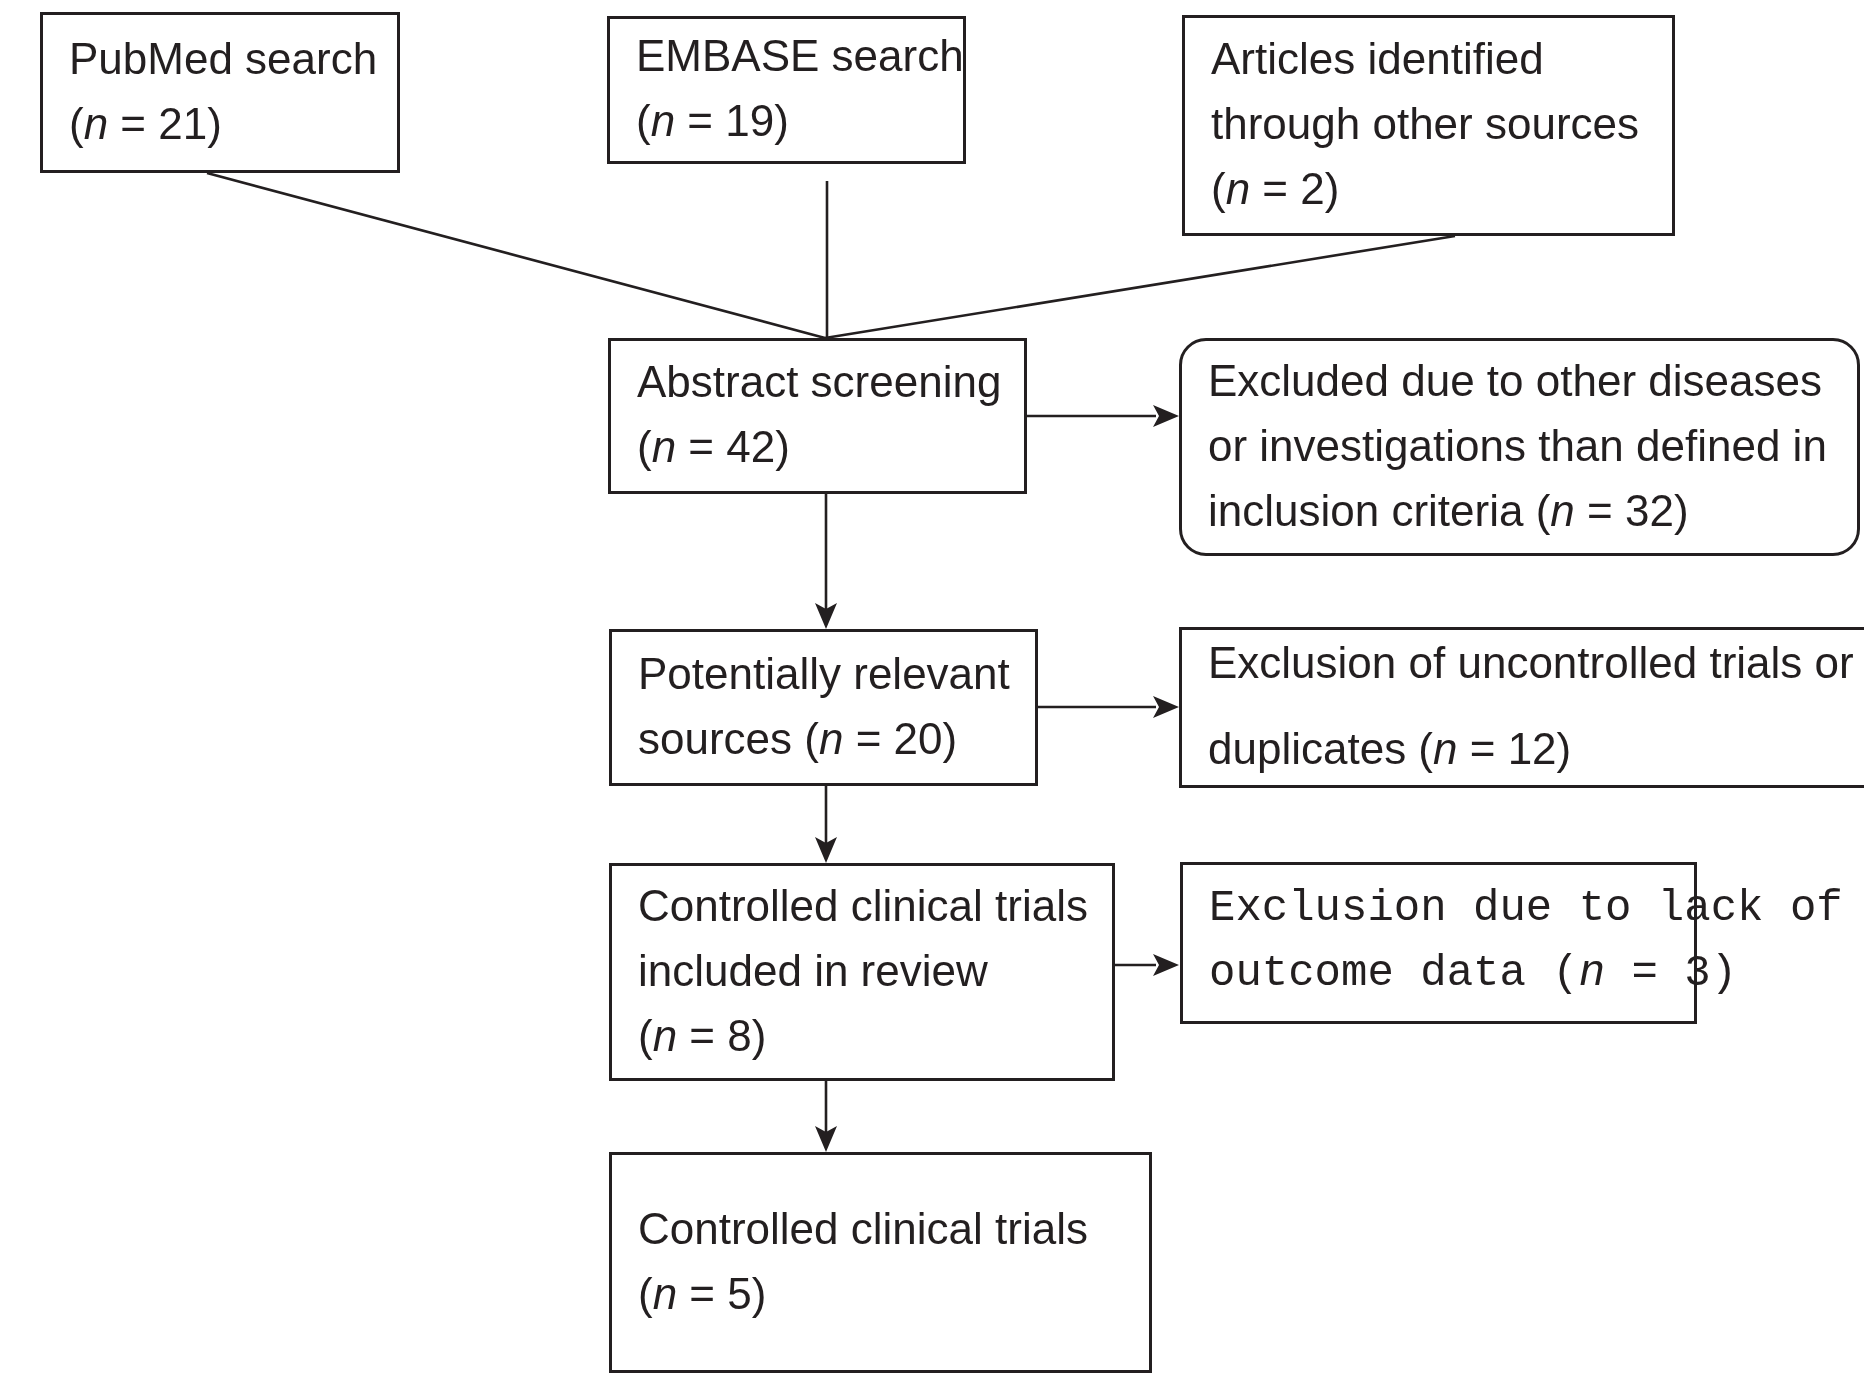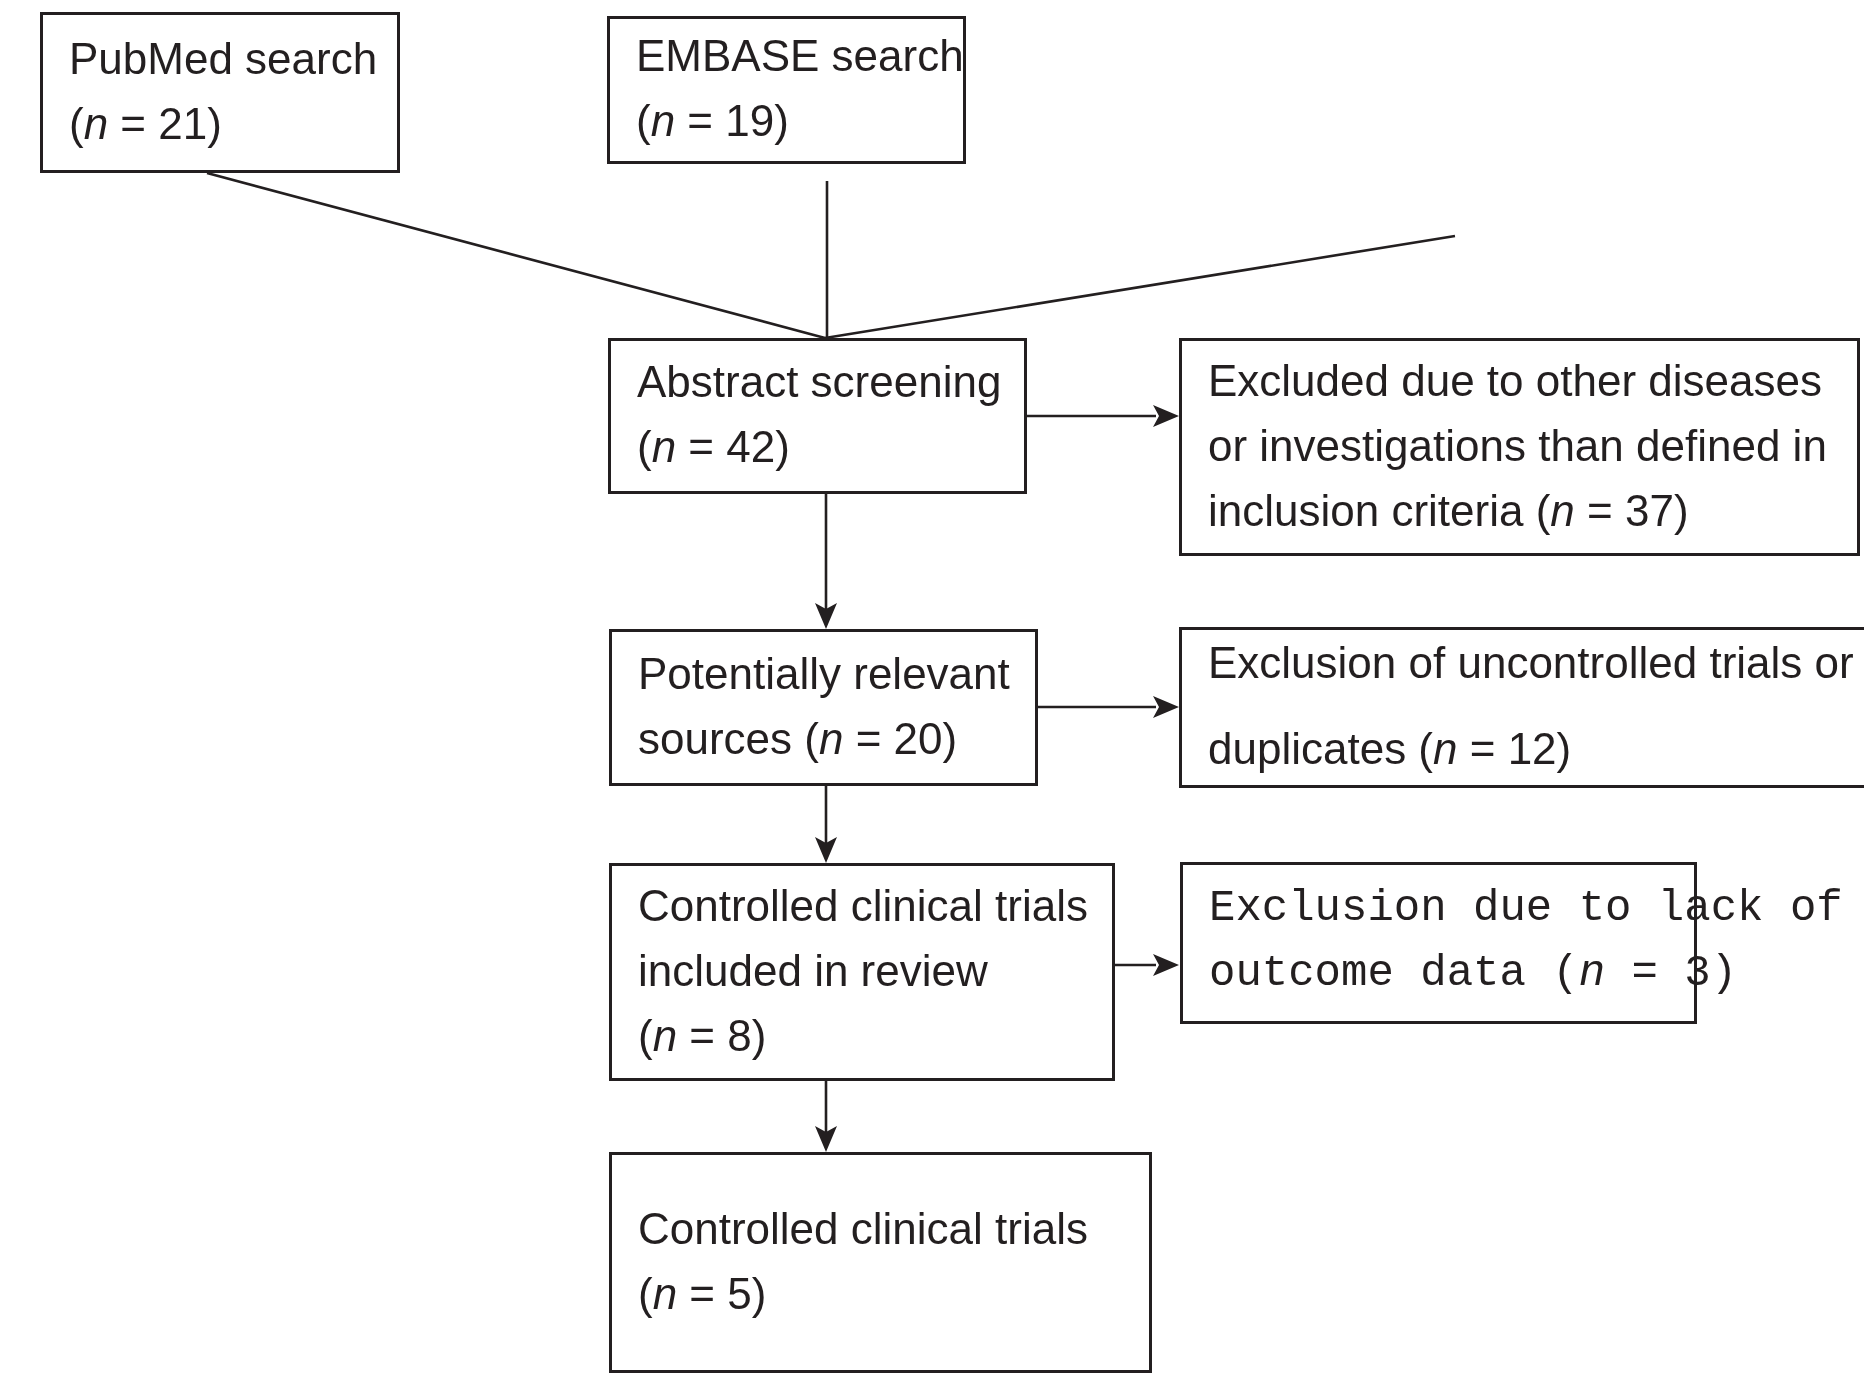--- a/index.html
+++ b/index.html
@@ -24,21 +24,21 @@
     font-size:44px;line-height:65px;
     white-space:nowrap;
   }
   .box .line{display:block;}
   .box i{font-style:italic;}
   
   .b-pubmed   {left:8px;   top:12px;   width:360px; height:161px;}
   .b-embase   {left:575px; top:16px;   width:359px; height:148px;}
   .b-other    {left:1150px;top:15px;   width:493px; height:221px;}
   .b-abstract {left:576px; top:338px;  width:419px; height:156px;}
-  .b-excl1    {left:1147px;top:338px;  width:681px; height:218px;}
+  .b-excl1    {left:1147px;top:338px;  width:681px; height:218px;border-radius:27px;}
   .b-potential{left:577px; top:629px;  width:429px; height:157px;}
   .b-excl2    {left:1147px;top:627px;  width:706px; height:161px;justify-content:space-between;}
   .b-review   {left:577px; top:863px;  width:506px; height:218px;}
   .b-excl3    {left:1148px;top:862px;  width:517px; height:162px;font-family:Liberation Mono, monospace;}
   .b-meta     {left:577px; top:1152px; width:543px; height:221px;}
   line{stroke:#231f20;stroke-width:2.6px;}
   polygon{fill:#231f20;stroke:none;}
 </style>
 </head>
 <body>
@@ -71,28 +71,33 @@
   </svg>
 
   <div class="box b-pubmed">
       <div class="line"><span>PubMed search</span></div>
       <div class="line"><span>(</span><i>n</i><span> = 21)</span></div>
     </div>
   <div class="box b-embase">
       <div class="line"><span>EMBASE search</span></div>
       <div class="line"><span>(</span><i>n</i><span> = 19)</span></div>
     </div>
+  <div class="box b-other">
+      <div class="line"><span>Articles identified</span></div>
+      <div class="line"><span>through other sources</span></div>
+      <div class="line"><span>(</span><i>n</i><span> = 2)</span></div>
+    </div>
   <div class="box b-abstract">
       <div class="line"><span>Abstract screening</span></div>
       <div class="line"><span>(</span><i>n</i><span> = 42)</span></div>
     </div>
   <div class="box b-excl1">
       <div class="line"><span>Excluded due to other diseases</span></div>
       <div class="line"><span>or investigations than defined in</span></div>
-      <div class="line"><span>inclusion criteria (</span><i>n</i><span> = 37)</span></div>
+      <div class="line"><span>inclusion criteria (</span><i>n</i><span> = 32)</span></div>
     </div>
   <div class="box b-potential">
       <div class="line"><span>Potentially relevant</span></div>
       <div class="line"><span>sources (</span><i>n</i><span> = 20)</span></div>
     </div>
   <div class="box b-excl2">
       <div class="line"><span>Exclusion of uncontrolled trials or</span></div>
       <div class="line"><span>duplicates (</span><i>n</i><span> = 12)</span></div>
     </div>
   <div class="box b-review">

